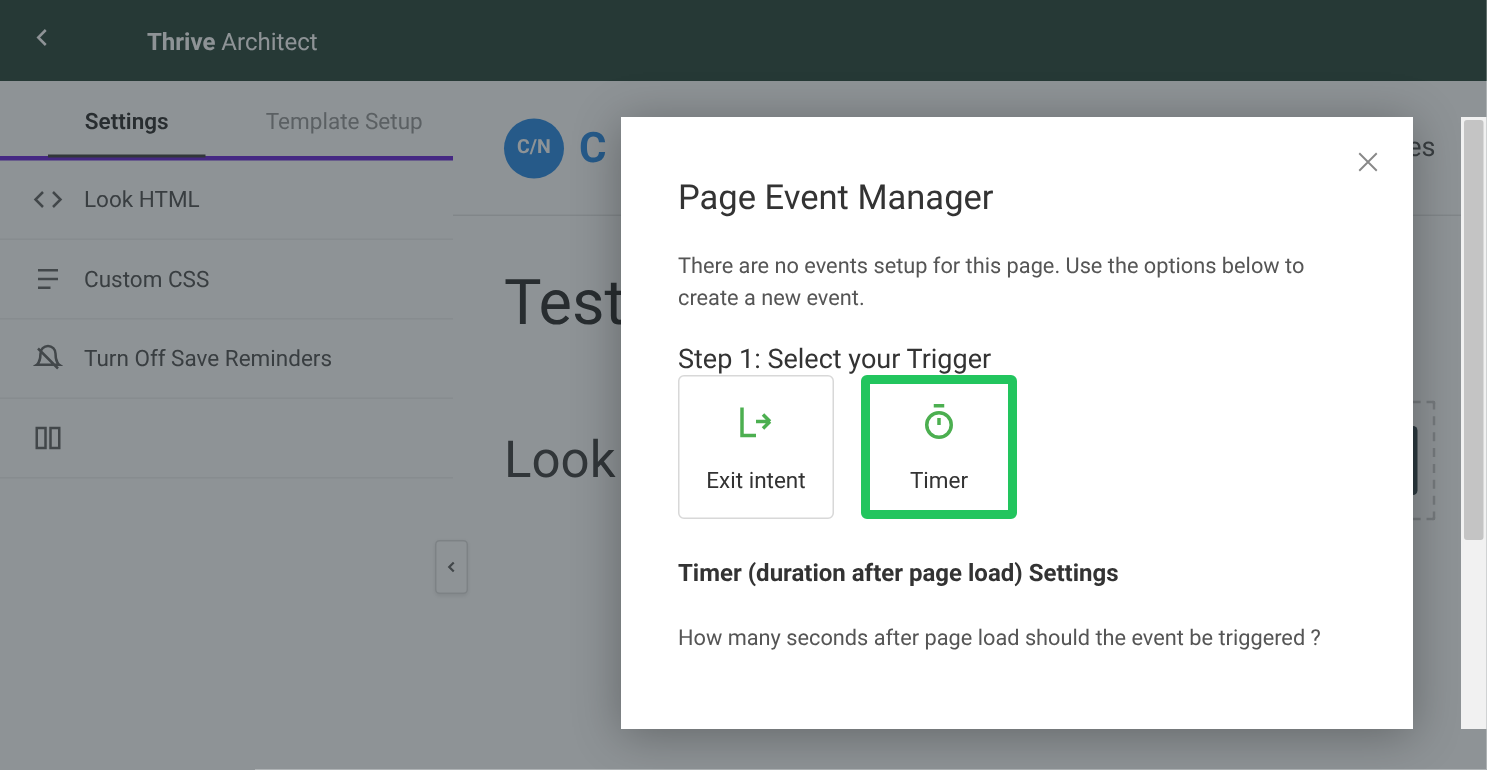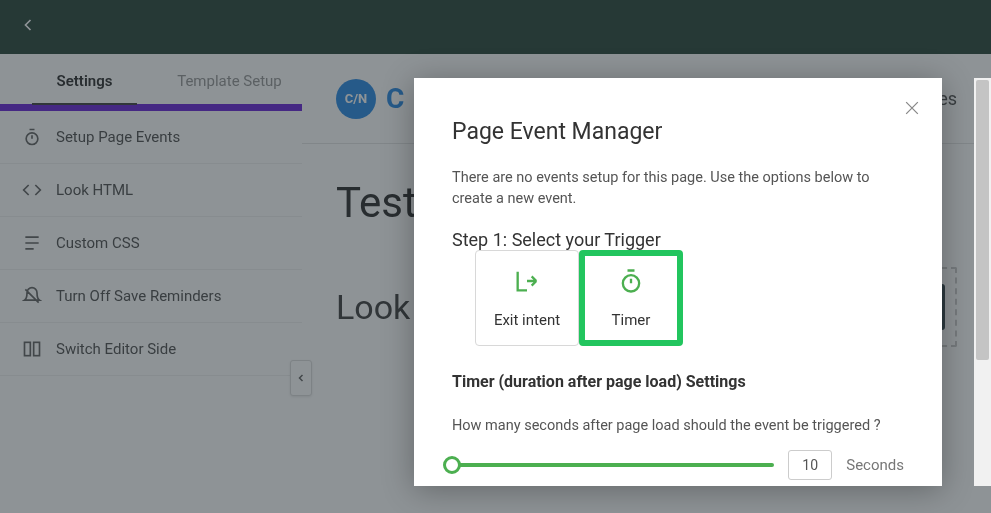--- a/index.html
+++ b/index.html
@@ -5,21 +5,21 @@
   * { box-sizing: border-box; margin: 0; padding: 0; font-family: -apple-system, BlinkMacSystemFont, "Segoe UI", Roboto, sans-serif; }
   body { width: 991px; height: 513px; overflow: hidden; position: relative; background: #f5f5f5; }
   .dark-overlay { position: absolute; inset: 0; background: rgba(30,40,45,0.5); z-index: 5; pointer-events: none; }
 
   .topbar { position: absolute; top: 0; left: 0; right: 0; height: 54px; background: #2e4a3f; display: flex; align-items: center; padding: 0 18px; color: #fff; }
   .topbar .back { color: #fff; font-size: 20px; margin-right: 60px; cursor: pointer; }
   .topbar .brand { font-size: 16px; }
   .topbar .brand b { font-weight: 700; }
 
   .sidebar { position: absolute; top: 54px; left: 0; width: 302px; bottom: 0; background: #fff; }
-  .tabs { display: flex; border-bottom: 7px solid #6d28d9; padding-left: 12px; }
+  .tabs { display: flex; border-bottom: 3px solid #6d28d9; padding-left: 12px; }
   .tab { flex: 1; text-align: center; padding: 18px 0 14px; font-size: 15px; color: #999; cursor: pointer; }
   .tab.active { color: #333; font-weight: 600; position: relative; }
   .tab.active::after { content:""; position:absolute; left:20px; right:20px; bottom:-1px; height:2px; background:#444; }
   .menu-item { display:flex; align-items:center; padding: 16px 22px; border-bottom: 1px solid #f0f0f0; color:#555; font-size:15px; cursor:pointer; }
   .menu-item .mi-icon { width: 34px; color:#666; display:flex; align-items:center; }
   .menu-item .mi-icon svg { width:20px; height:20px; }
 
   .content { position:absolute; top:54px; left:302px; right:0; bottom:0; background:#fff; }
   .content-header { height:90px; border-bottom:1px solid #e5e5e5; display:flex; align-items:center; padding:0 34px; }
   .logo-circle { width:40px; height:40px; border-radius:50%; background:#2f8de4; color:#fff; font-size:13px; font-weight:700; display:flex; align-items:center; justify-content:center; margin-right:10px;text-align:right; }
@@ -31,21 +31,21 @@
   .dashed-box { flex:1; border:2px dashed #ccc; height:80px; border-radius:2px; display:flex; align-items:center; justify-content:flex-end; padding-right:10px; }
   .dashed-box .inner-dark { width:320px; height:46px; background:#3a4a50; border-radius:3px; }
 
   .collapse-handle { position:absolute; left:302px; top:360px; transform:translateX(-12px); width:22px; height:36px; background:#fff; border:1px solid #ddd; border-radius:3px; display:flex; align-items:center; justify-content:center; color:#666; font-size:14px; z-index:3; cursor:pointer; box-shadow:0 1px 3px rgba(0,0,0,0.1); }
 
   .modal { position:absolute; left:414px; top:78px; width:528px; height:408px; background:#fff; box-shadow:0 4px 30px rgba(0,0,0,0.3); z-index:10; padding: 40px 38px 0; overflow:hidden; }
   .modal .close { position:absolute; top:20px; right:20px; font-size:22px; color:#888; cursor:pointer; }
   .modal h2 { font-size:23px; font-weight:400; color:#333; margin-bottom:22px; }
   .modal .desc { font-size:14.5px; color:#555; line-height:1.45; margin-bottom:20px; }
   .modal .step { font-size:18px; color:#333; }
-  .trigger-row { display:flex; margin-bottom:26px;margin-left:23px; }
+  .trigger-row { display:flex; gap:18px; margin-bottom:26px; }
   .trigger-card { width:104px; height:96px; border:1px solid #d8d8d8; border-radius:4px; display:flex; flex-direction:column; align-items:center; justify-content:center; gap:12px; cursor:pointer; font-size:15px; color:#333; }
   .trigger-card.selected { border:6px solid #22c55e; }
   .trigger-card .tc-icon { color:#4caf50; }
   .trigger-card .tc-icon svg { width:28px; height:28px; }
   .settings-title { font-size:16px; font-weight:700; color:#333; margin-bottom:8px; }
   .settings-q { font-size:14.5px; color:#555; margin-bottom:16px;margin-top:26px; }
   .timer-row { display:flex; align-items:center; gap:14px; }
   .slider { flex:1; position:relative; height:4px; background:#4caf50; border-radius:2px; }
   .slider .thumb { position:absolute; left:0; top:50%; transform:translate(-50%,-50%); width:18px; height:18px; border:3px solid #4caf50; background:#fff; border-radius:50%; }
   .sec-input { width:44px; height:30px; border:1px solid #ccc; border-radius:3px; text-align:center; font-size:14px; color:#555; }
@@ -56,35 +56,30 @@
 </style>
 </head>
 <body>
 
 <div class="topbar">
   <div class="back">
     <svg viewBox="0 0 24 24" width="20" height="20" fill="none" stroke="currentColor" stroke-width="2">
         <path d="M15 18l-6-6 6-6"></path>
       </svg>
   </div>
+  <div class="brand">
+    <b>Thrive</b>
+    <span>Architect</span>
+  </div>
 </div>
 
 <div class="sidebar">
   <div class="tabs">
     <div class="tab active">Settings</div>
     <div class="tab">Template Setup</div>
-  </div>
-  <div class="menu-item">
-    <span class="mi-icon">
-      <svg viewBox="0 0 24 24" fill="none" stroke="currentColor" stroke-width="2">
-          <circle cx="12" cy="14" r="7"></circle>
-          <path d="M12 10v4M9 3h6"></path>
-        </svg>
-    </span>
-    <span>Setup Page Events</span>
   </div>
   <div class="menu-item">
     <span class="mi-icon">
       <svg viewBox="0 0 24 24" fill="none" stroke="currentColor" stroke-width="2">
           <path d="M8 6l-6 6 6 6M16 6l6 6-6 6"></path>
         </svg>
     </span>
     <span>Look HTML</span>
   </div>
   <div class="menu-item">
@@ -103,21 +98,20 @@
     </span>
     <span>Turn Off Save Reminders</span>
   </div>
   <div class="menu-item">
     <span class="mi-icon">
       <svg viewBox="0 0 24 24" fill="none" stroke="currentColor" stroke-width="2">
           <rect x="3" y="4" width="7" height="16"></rect>
           <rect x="14" y="4" width="7" height="16"></rect>
         </svg>
     </span>
-    <span>Switch Editor Side</span>
   </div>
 </div>
 
 <div class="collapse-handle">
   <svg viewBox="0 0 24 24" width="12" height="12" fill="none" stroke="currentColor" stroke-width="3">
       <path d="M15 18l-6-6 6-6"></path>
     </svg>
 </div>
 
 <div class="content">
@@ -160,24 +154,17 @@
         <svg viewBox="0 0 24 24" fill="none" stroke="currentColor" stroke-width="2">
             <circle cx="12" cy="14" r="7"></circle>
             <path d="M12 10v4M9 3h6"></path>
           </svg>
       </span>
       <span>Timer</span>
     </div>
   </div>
   <div class="settings-title">Timer (duration after page load) Settings</div>
   <div class="settings-q">How many seconds after page load should the event be triggered ?</div>
-  <div class="timer-row">
-    <div class="slider">
-      <div class="thumb"></div>
-    </div>
-    <input class="sec-input" value="10" style="">
-    <span class="sec-label">Seconds</span>
-  </div>
 </div>
 
 <div class="scrollbar">
   <div class="sthumb"></div>
 </div>
 
 </body></html>

